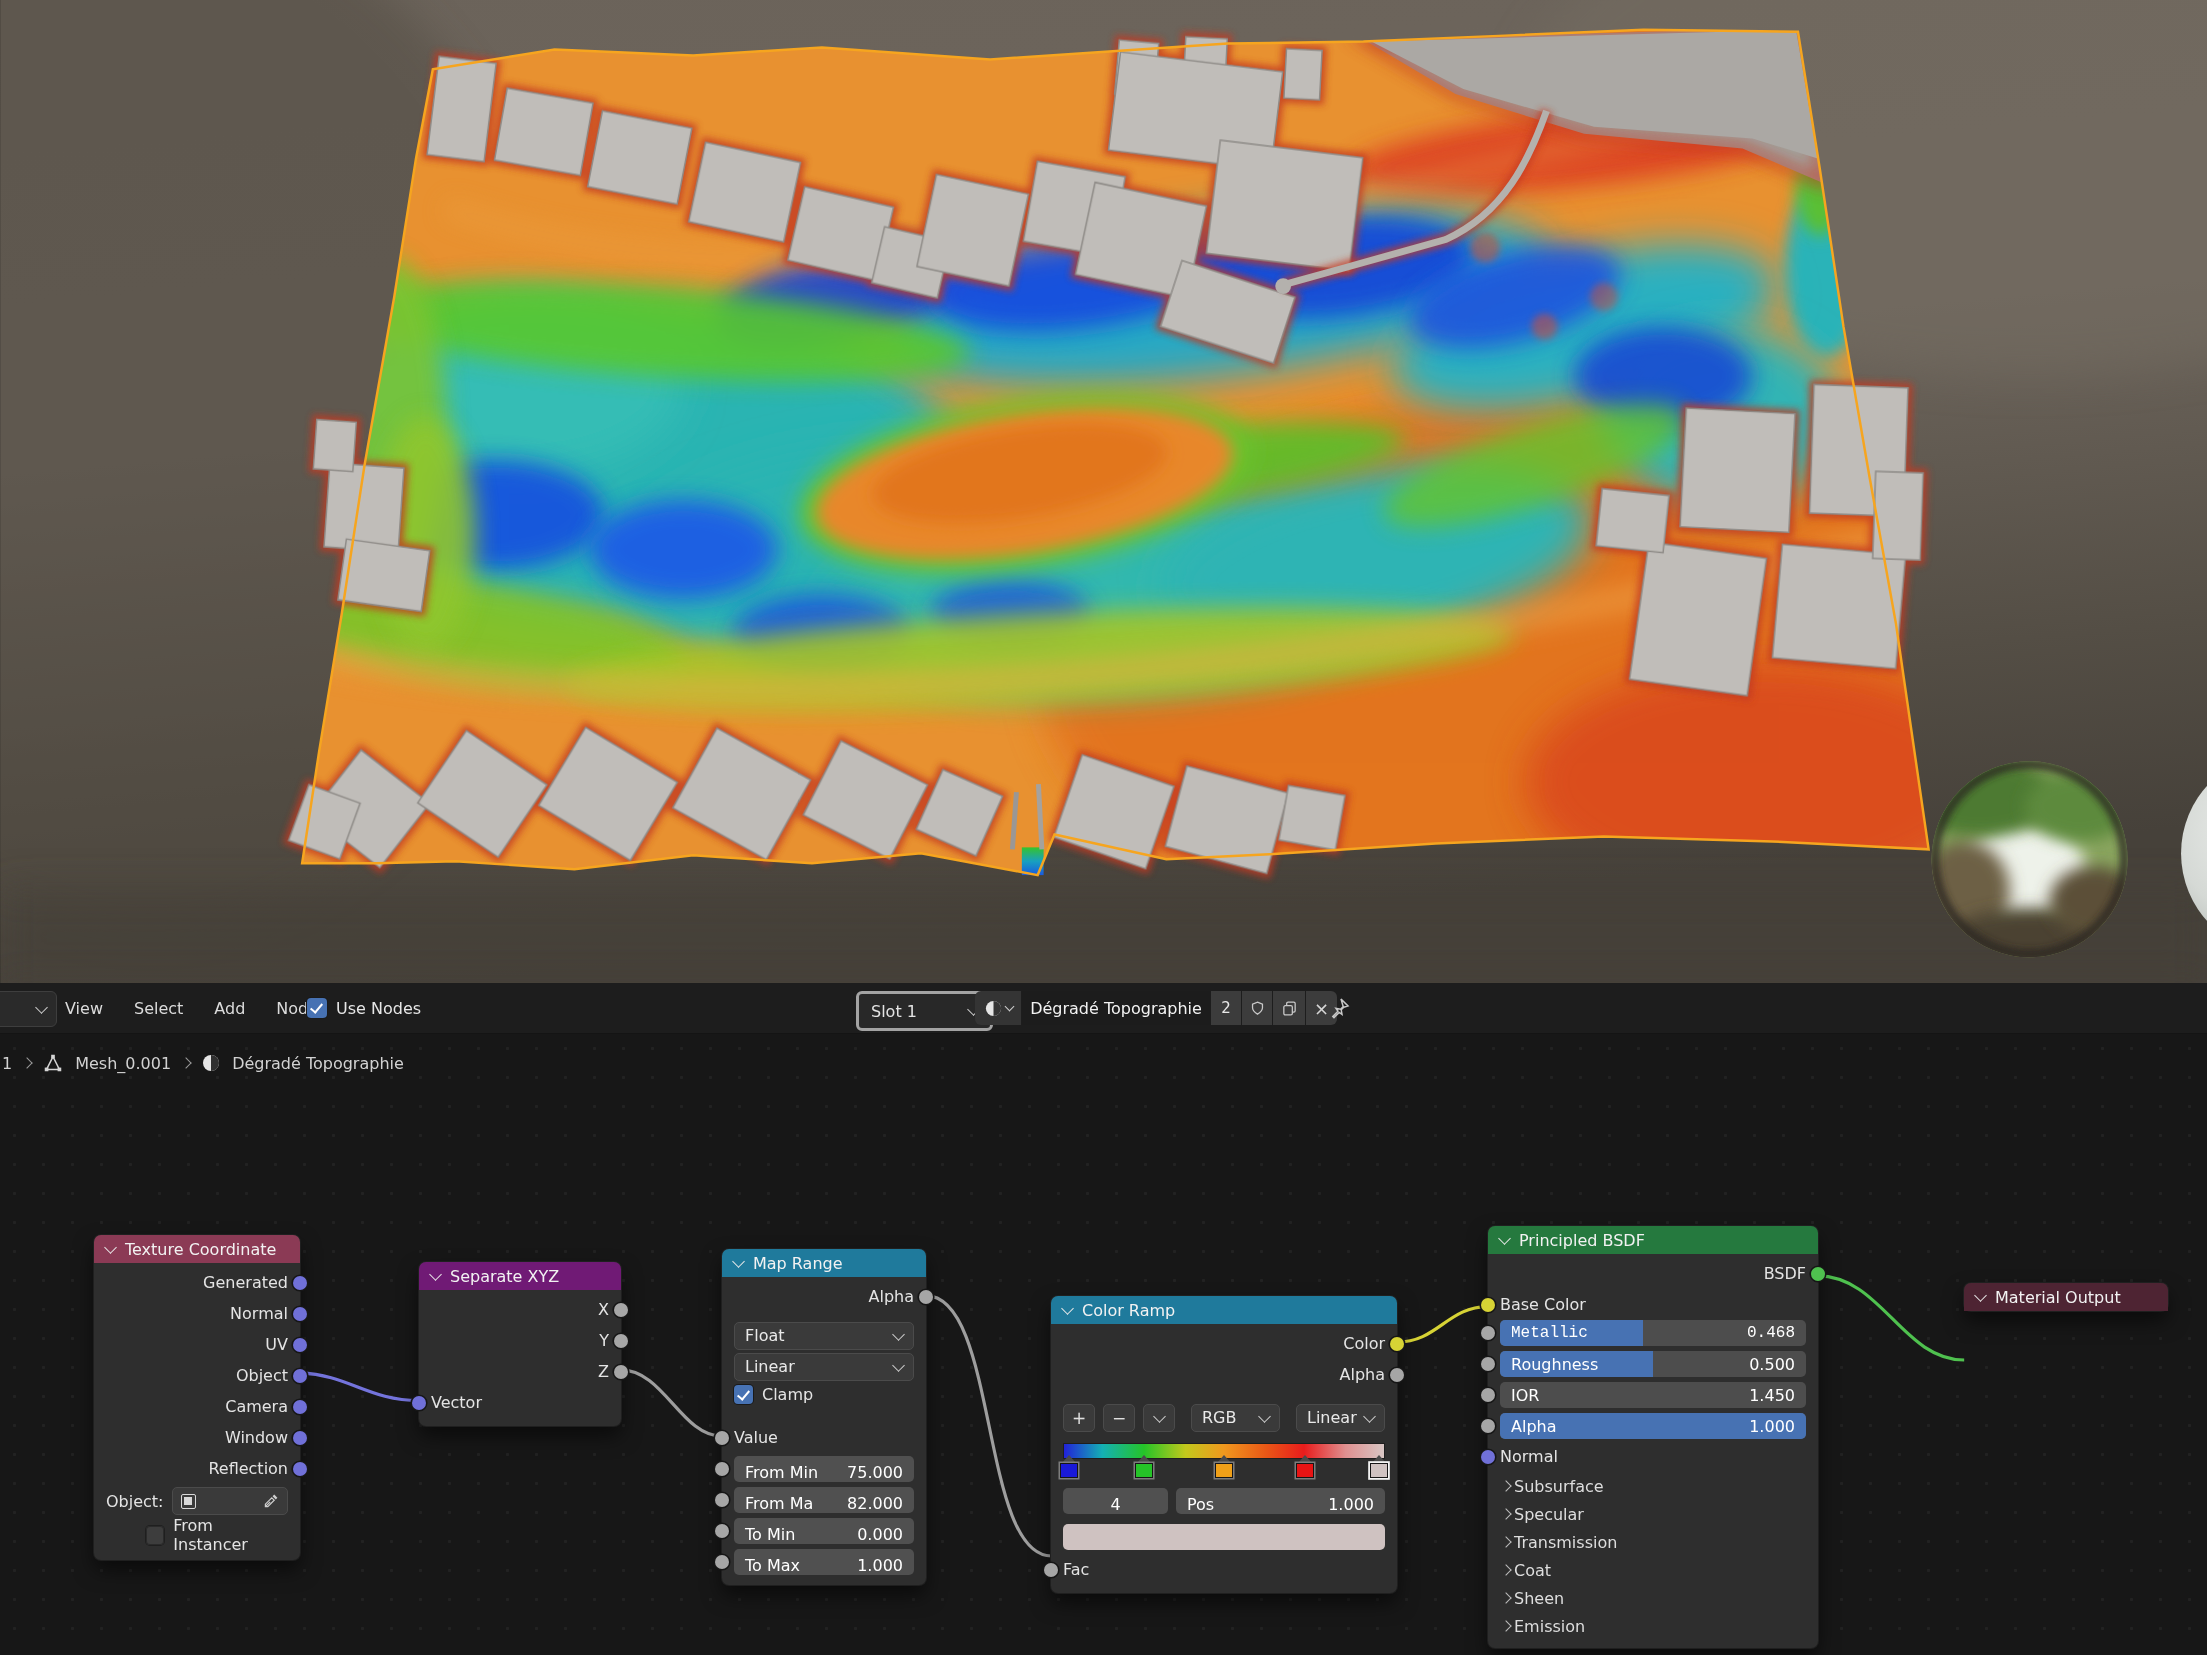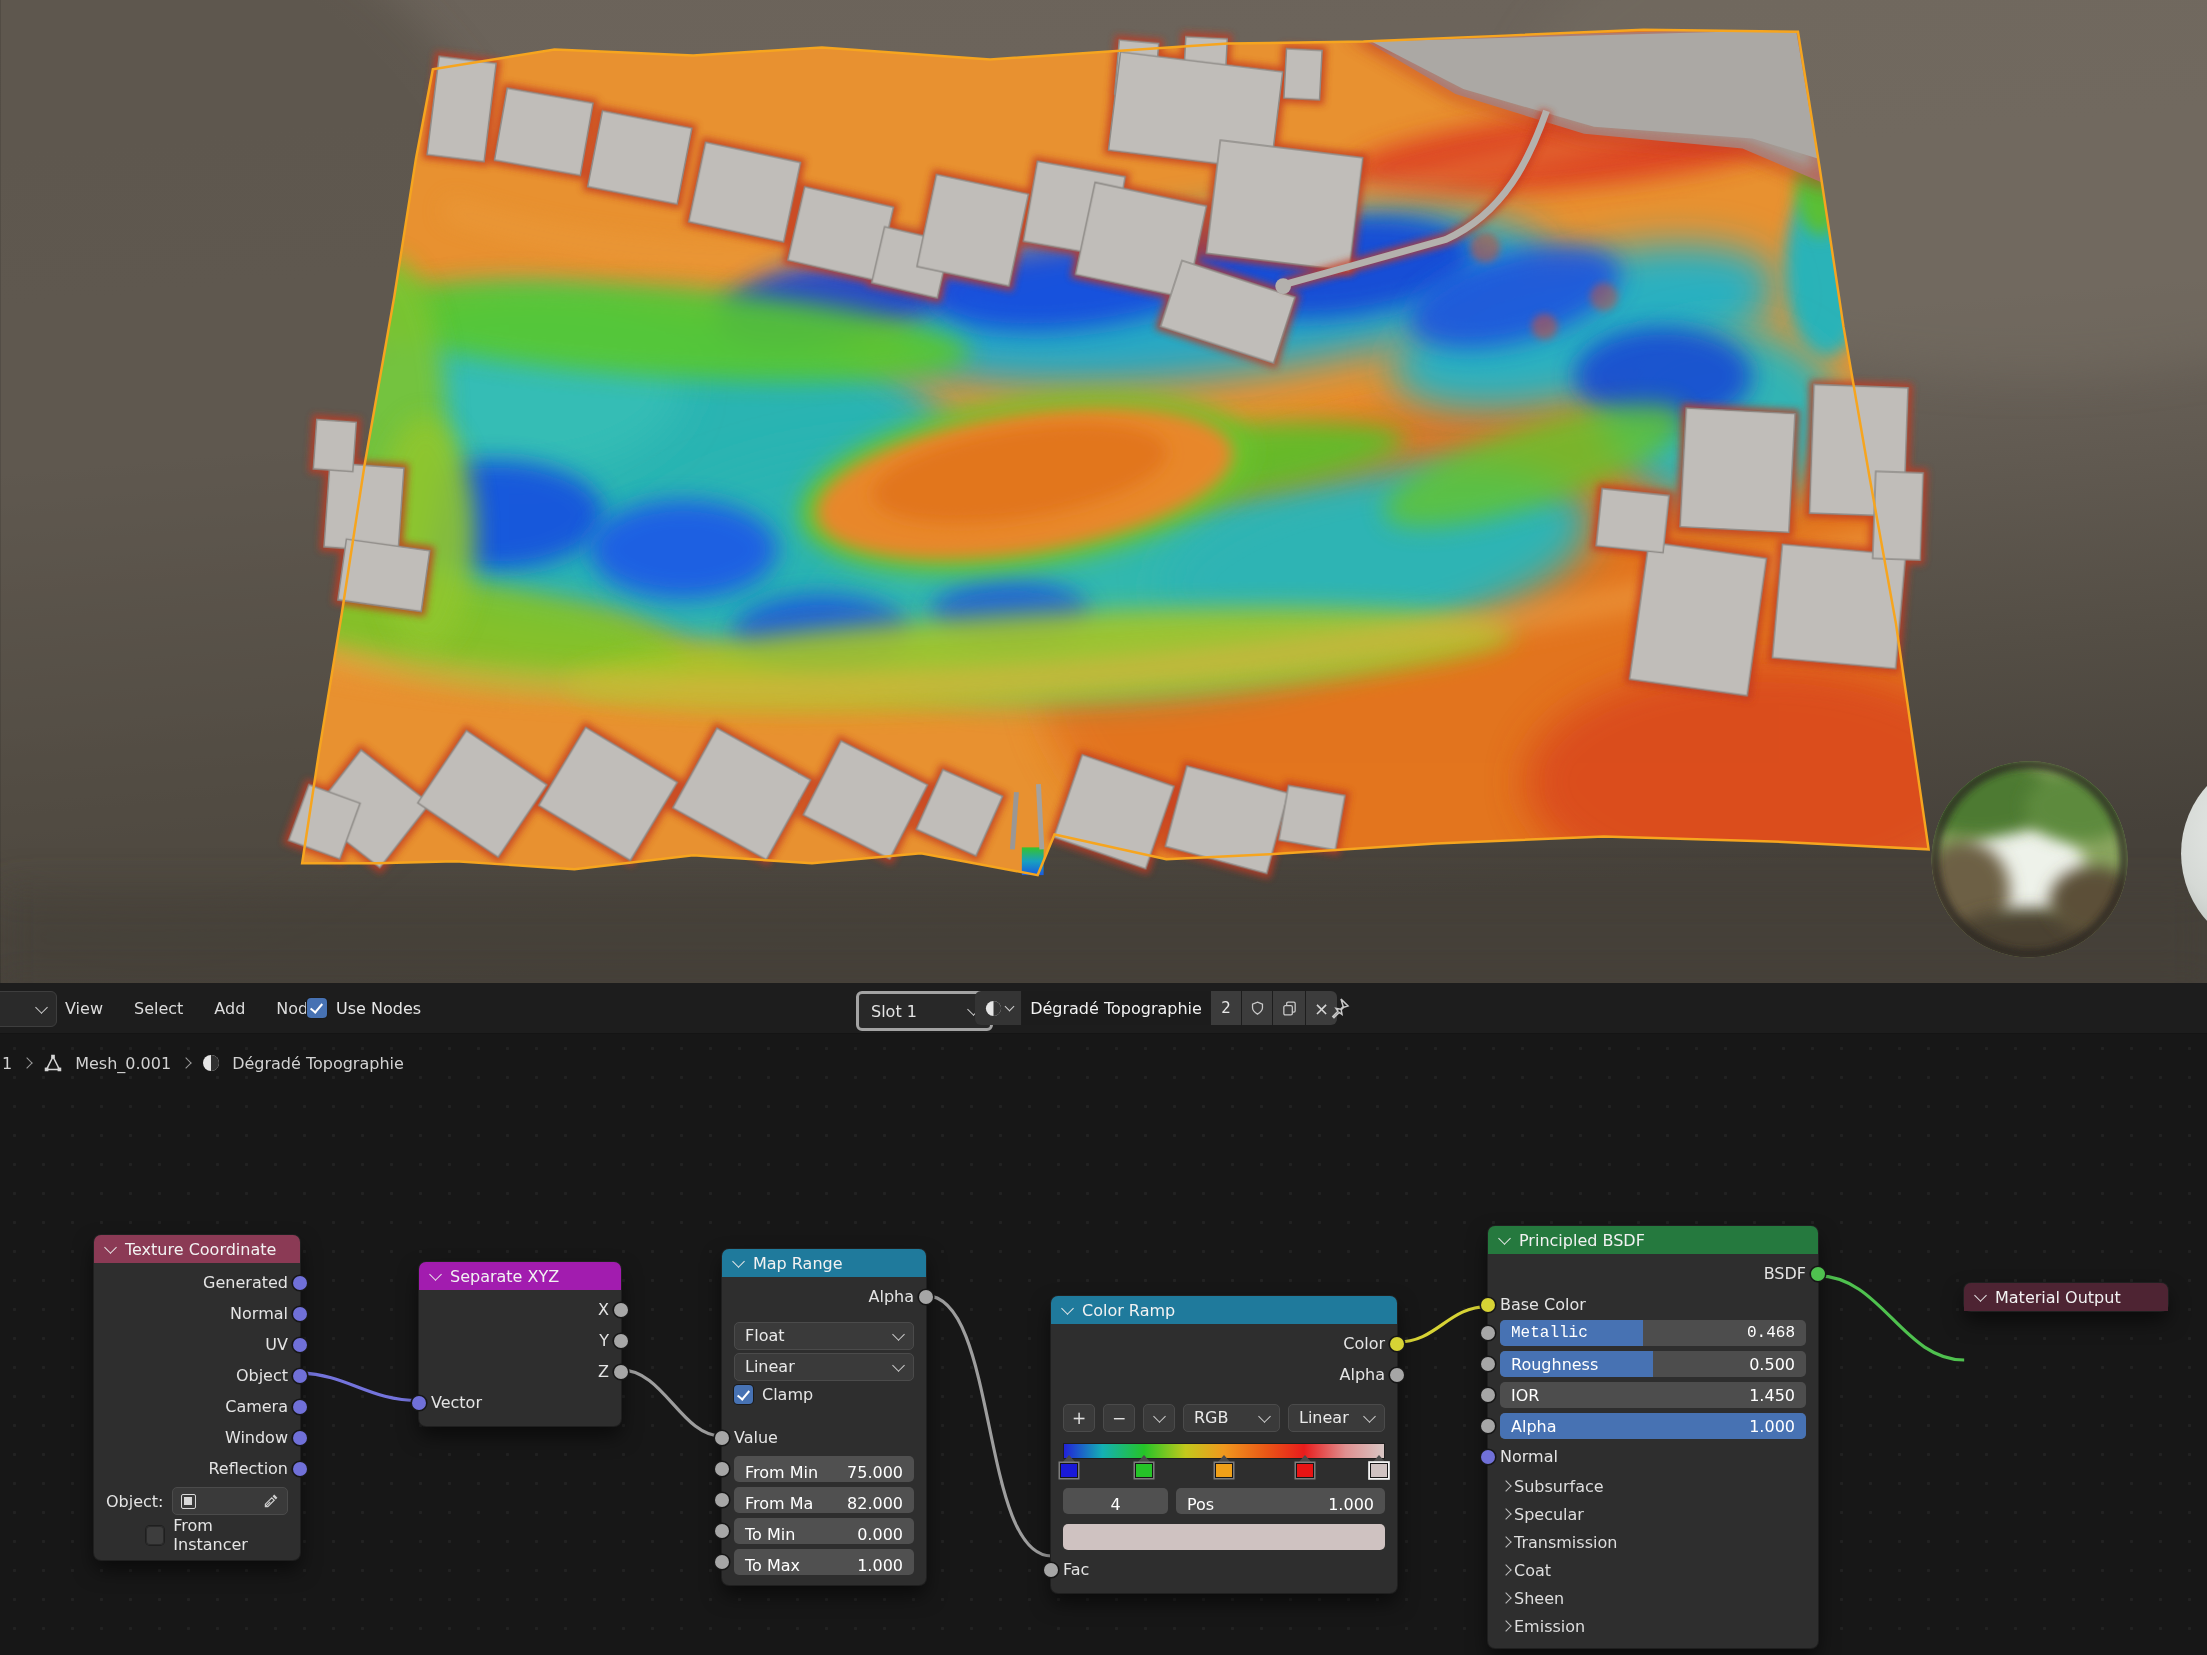--- a/index.html
+++ b/index.html
@@ -372,21 +372,21 @@
       </div>
     </div>
     <div class="row" style="height:34px;gap:9px;margin-left:40px;">
       <span class="cb off" style="width:19px;height:19px;"></span>
       <span>From Instancer</span>
     </div>
   </div>
 </div>
 
 <div class="node" style="left:419px;top:1262px;width:202px;">
-  <div class="nh" style="background:#a21caf;">
+  <div class="nh" style="background:#701a75;">
     <span class="chv"></span>
     <span>Separate XYZ</span>
   </div>
   <div class="nbody">
     <div class="row out">
         <span>X</span>
         <span class="sock out s-val"></span>
       </div>
     <div class="row out">
         <span>Y</span>
@@ -480,21 +480,21 @@
         <span>Alpha</span>
         <span class="sock out s-val"></span>
       </div>
     <div style="height:12px;"></div>
     <div class="row" style="gap:8px;">
       <div class="btn">+</div>
       <div class="btn">−</div>
       <div class="btn">
           <span class="chv"></span>
         </div>
-      <div class="dd" style="margin:0;">
+      <div class="dd" style="margin:8px;">
           <span>RGB</span>
           <span class="chv"></span>
         </div>
       <div class="dd" style="margin:0;">
           <span>Linear</span>
           <span class="chv"></span>
         </div>
     </div>
     <div class="rampbar"></div>
     <div class="stopsrow">

